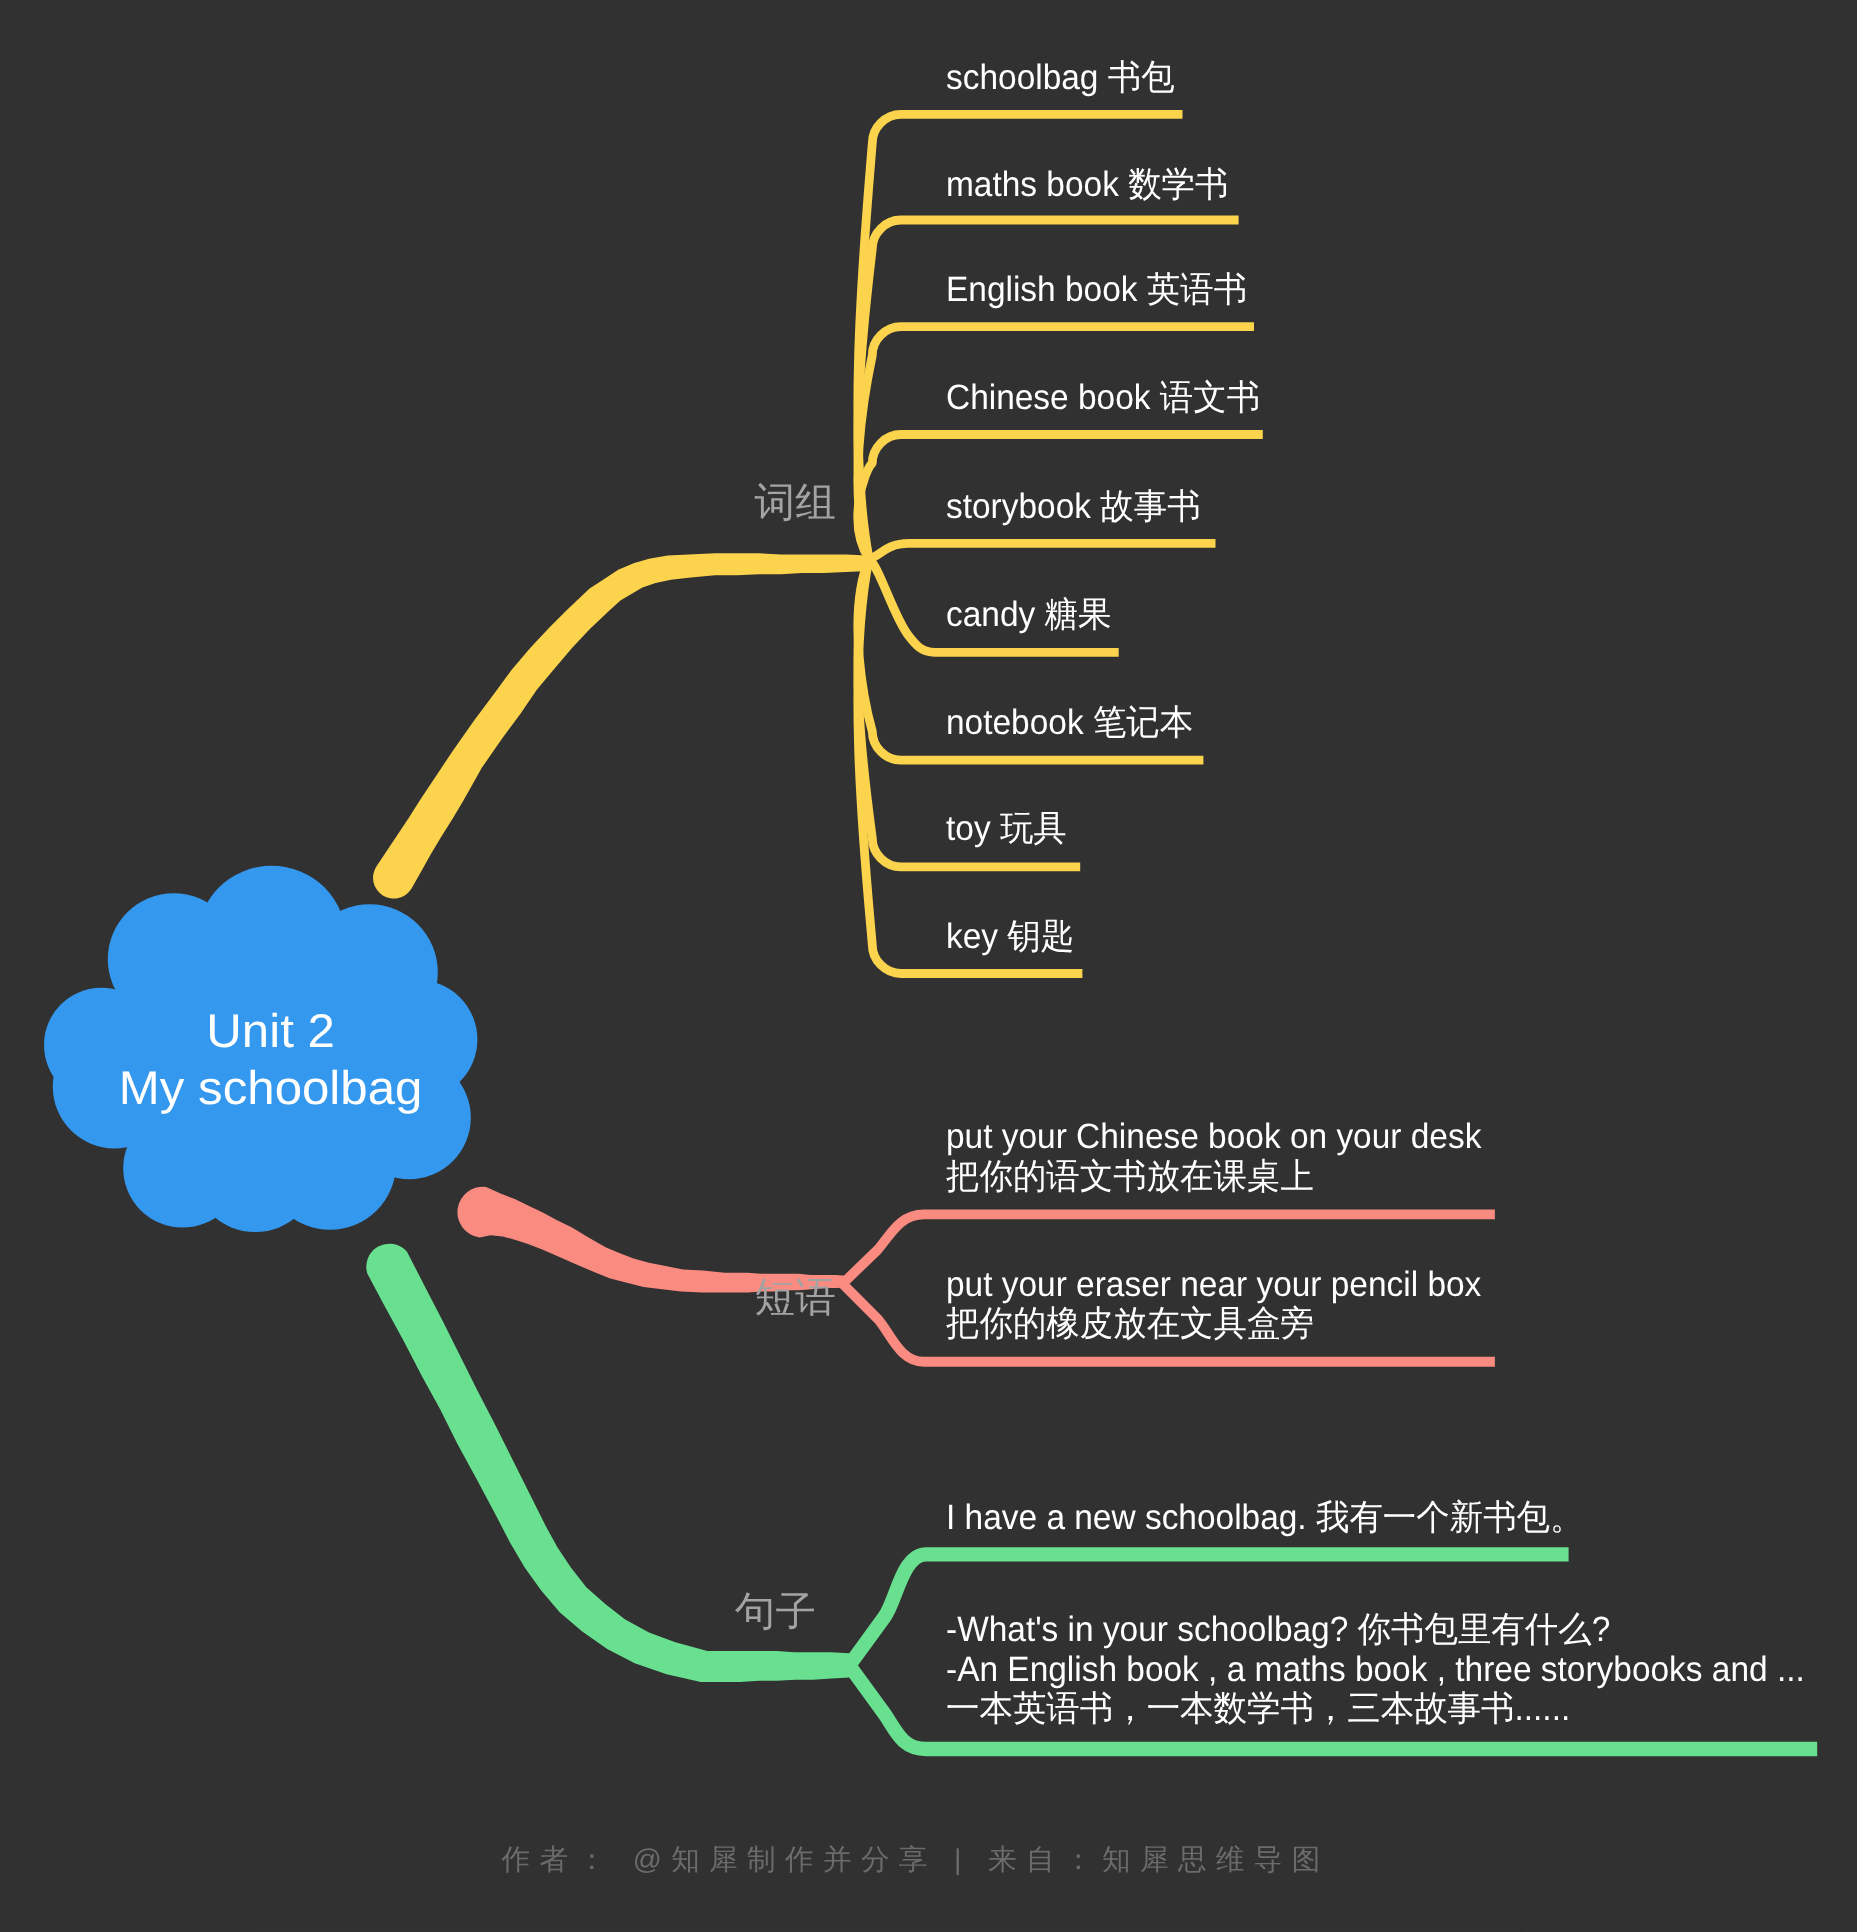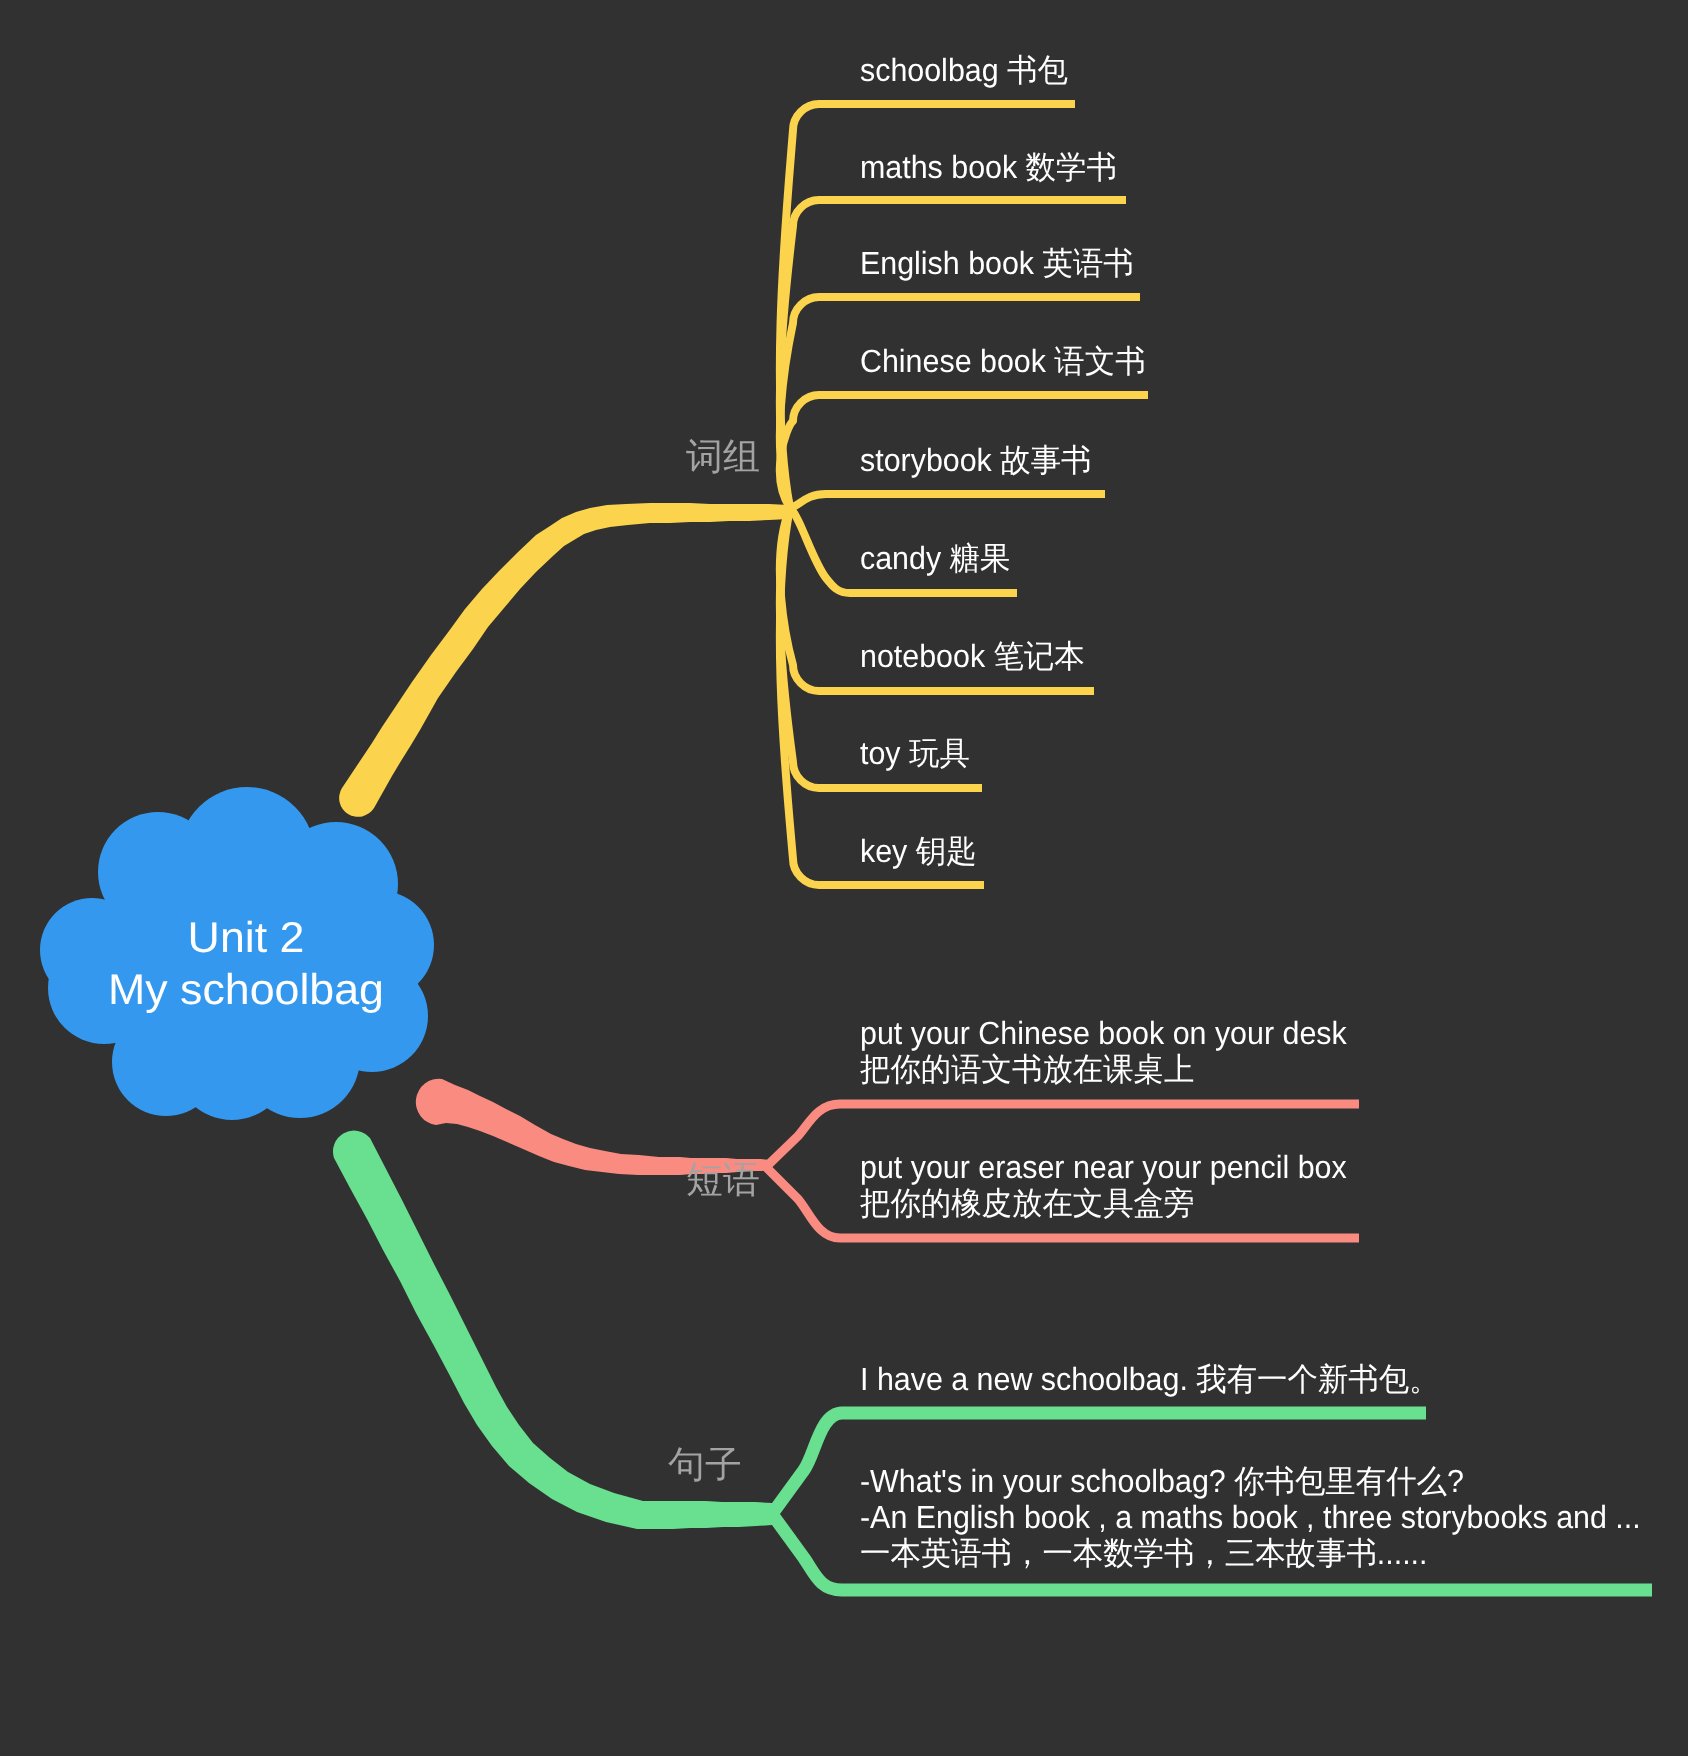--- a/index.html
+++ b/index.html
@@ -81,13 +81,14 @@
   <div class="node" style="left:860px;top:638px;">notebook 笔记本</div>
   <div class="node" style="left:860px;top:735px;">toy 玩具</div>
   <div class="node" style="left:860px;top:833px;">key 钥匙</div>
 
   <div class="node" style="left:860px;top:1015px;"><div>put your Chinese book on your desk</div><div>把你的语文书放在课桌上</div></div>
   <div class="node" style="left:860px;top:1149px;"><div>put your eraser near your pencil box</div><div>把你的橡皮放在文具盒旁</div></div>
 
   <div class="node" style="left:860px;top:1361px;"><div>I have a new schoolbag. 我有一个新书包。</div></div>
   <div class="node" style="left:860px;top:1463px;"><div>-What's in your schoolbag? 你书包里有什么?</div><div>-An English book , a maths book , three storybooks and ...</div><div>一本英语书，一本数学书，三本故事书......</div></div>
 
+  <div class="footer credit" style="left:456px;top:1673px;">作者： @知犀制作并分享 | 来自：知犀思维导图</div>
   </div>
 
 </body></html>

